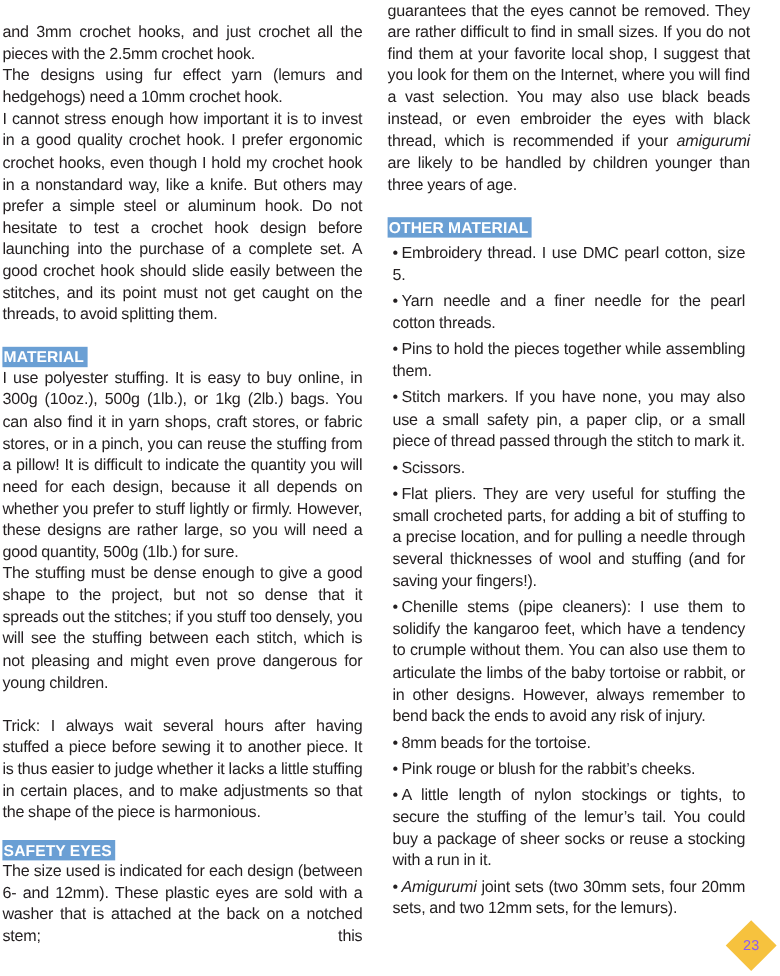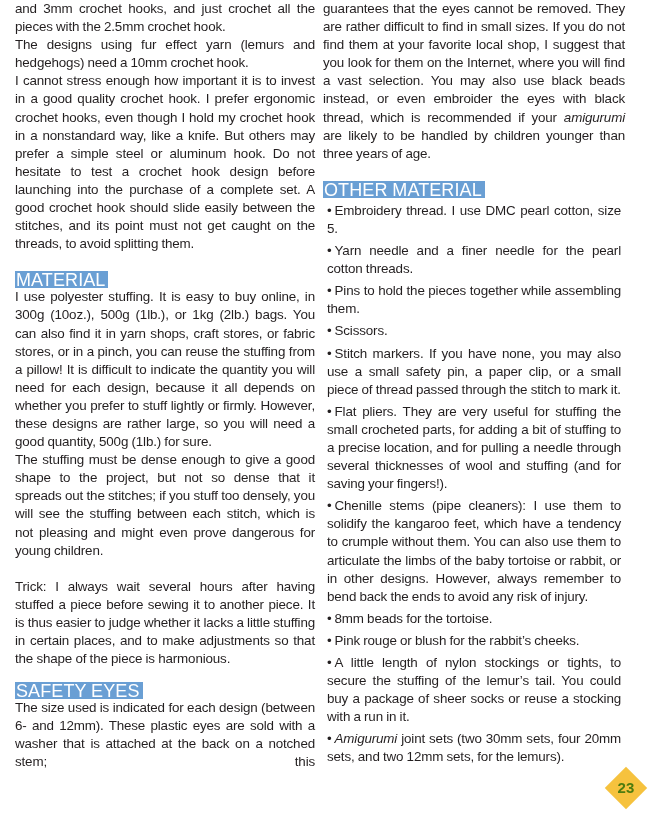--- a/index.html
+++ b/index.html
@@ -17,41 +17,42 @@
   }
   .col {
     position: absolute;
     top: 0;
     font-size: 13.4px;
     line-height: 18.1px;
     letter-spacing: -0.15px;
     word-spacing: -0.3px;
   }
   .col-left {
-    left: 15px;
+    left: 2px;
     width: 300px;
+    margin-top: 18px;
   }
   .col-right {
     left: 323px;
     width: 302px;
   }
   .para {
     margin: 0;
     text-align: justify;
     text-align-last: left;
   }
   .para.last-justified {
     text-align-last: justify;
   }
   .heading {
     display: inline-block;
     background: #6a9fd4;
     color: #ffffff;
-    font-weight: normal;
-    font-size: 18px;
+    font-weight: bold;
+    font-size: 13px;
     line-height: 16px;
     padding: 1px 3px 0 1px;
     letter-spacing: 0.1px;
     margin: 0;
   }
   .heading-wrap {
     margin: 0;
     line-height: 16px;
     height: 17px;
   }
@@ -85,23 +86,23 @@
     transform: rotate(45deg);
   }
   .page-badge .num {
     position: absolute;
     left: 0;
     top: 0;
     width: 42px;
     height: 42px;
     line-height: 42px;
     text-align: center;
-    color: #4d7c0f;
-    font-weight: bold;
-    font-size: 15px;
+    color: #8b5cf6;
+    font-weight: normal;
+    font-size: 12px;
     letter-spacing: 0.2px;
   }
 </style>
 </head>
 <body>
 
 <div class="col col-left">
   <p class="para">and 3mm crochet hooks, and just crochet all the pieces with the 2.5mm crochet hook.</p>
   <p class="para">The designs using fur effect yarn (lemurs and hedgehogs) need a 10mm crochet hook.</p>
   <p class="para">I cannot stress enough how important it is to invest in a good quality crochet hook. I prefer ergonomic crochet hooks, even though I hold my crochet hook in a nonstandard way, like a knife. But others may prefer a simple steel or aluminum hook. Do not hesitate to test a crochet hook design before launching into the purchase of a complete set. A good crochet hook should slide easily between the stitches, and its point must not get caught on the threads, to avoid splitting them.</p>
@@ -134,22 +135,22 @@
   <div class="spacer-l"></div>
 
   <section>
     <div class="heading-wrap">
       <h2 class="heading">OTHER MATERIAL</h2>
     </div>
     <div>
       <p class="bullet-item"><span class="bullet-mark">•</span><span>Embroidery thread. I use DMC pearl cotton, size 5.</span></p>
       <p class="bullet-item"><span class="bullet-mark">•</span><span>Yarn needle and a finer needle for the pearl cotton threads.</span></p>
       <p class="bullet-item"><span class="bullet-mark">•</span><span>Pins to hold the pieces together while assembling them.</span></p>
+      <p class="bullet-item"><span class="bullet-mark">•</span><span>Stitch markers. If you have none, you may also use a small safety pin, a paper clip, or a small piece of thread passed through the stitch to mark it.</span></p>
       <p class="bullet-item"><span class="bullet-mark">•</span><span>Scissors.</span></p>
-      <p class="bullet-item"><span class="bullet-mark">•</span><span>Stitch markers. If you have none, you may also use a small safety pin, a paper clip, or a small piece of thread passed through the stitch to mark it.</span></p>
       <p class="bullet-item"><span class="bullet-mark">•</span><span>Flat pliers. They are very useful for stuffing the small crocheted parts, for adding a bit of stuffing to a precise location, and for pulling a needle through several thicknesses of wool and stuffing (and for saving your fingers!).</span></p>
       <p class="bullet-item"><span class="bullet-mark">•</span><span>Chenille stems (pipe cleaners): I use them to solidify the kangaroo feet, which have a tendency to crumple without them. You can also use them to articulate the limbs of the baby tortoise or rabbit, or in other designs. However, always remember to bend back the ends to avoid any risk of injury.</span></p>
       <p class="bullet-item"><span class="bullet-mark">•</span><span>8mm beads for the tortoise.</span></p>
       <p class="bullet-item"><span class="bullet-mark">•</span><span>Pink rouge or blush for the rabbit’s cheeks.</span></p>
       <p class="bullet-item"><span class="bullet-mark">•</span><span>A little length of nylon stockings or tights, to secure the stuffing of the lemur’s tail. You could buy a package of sheer socks or reuse a stocking with a run in it.</span></p>
       <p class="bullet-item"><span class="bullet-mark">•</span><em>Amigurumi</em><span> joint sets (two 30mm sets, four 20mm sets, and two 12mm sets, for the lemurs).</span></p>
     </div>
   </section>
 </div>
 

